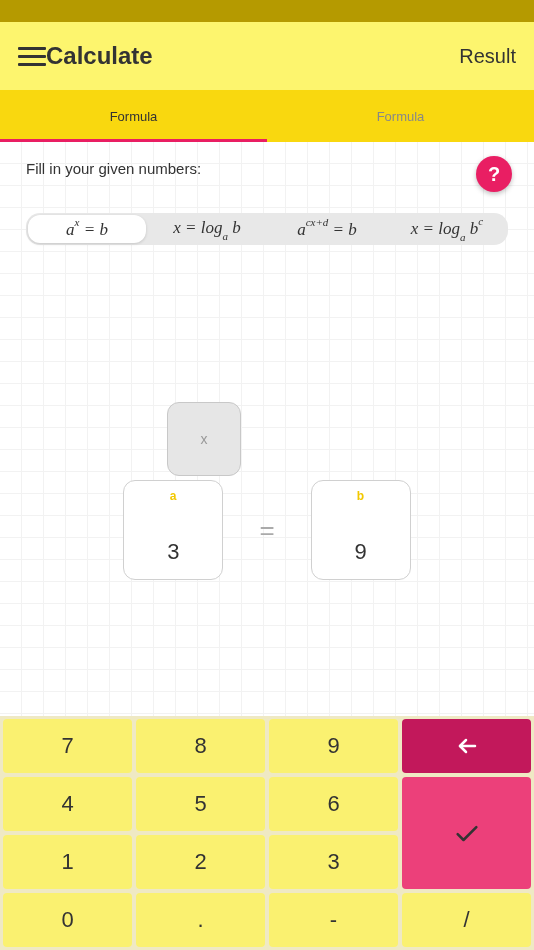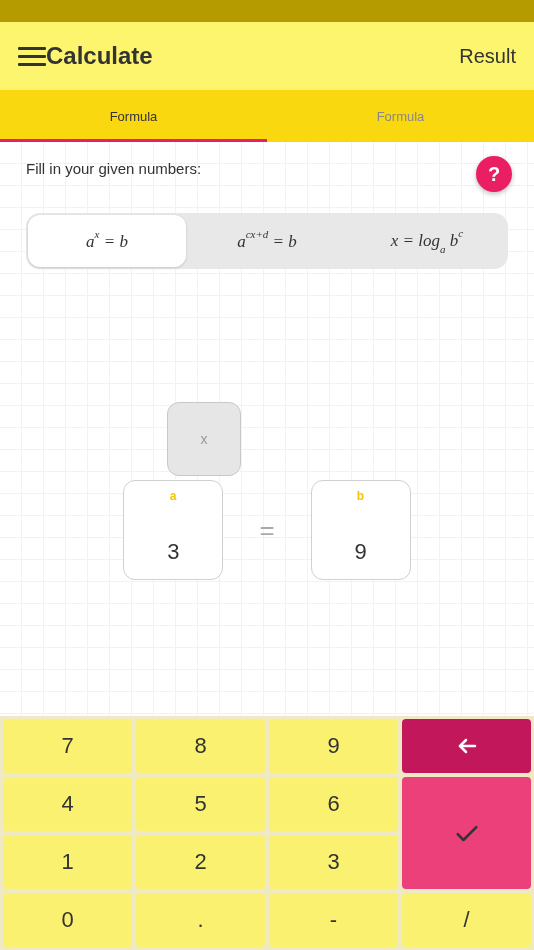--- a/index.html
+++ b/index.html
@@ -73,21 +73,21 @@
     background: #e91e63; color: #fff;
     display: flex; align-items: center; justify-content: center;
     font-size: 20px; font-weight: 700;
     box-shadow: 0 2px 5px rgba(0,0,0,0.25);
     cursor: pointer;
   }
   .formula-picker {
     margin-top: 36px;
     background: #e8e8e8;
     border-radius: 14px;
-    height: 56px;
+    height: 32px;
     display: flex;
     align-items: stretch;
     padding: 2px;
     gap: 2px;
   }
   .formula-option {
     flex: 1;
     display: flex; align-items: center; justify-content: center;
     font-family: "Georgia", "Times New Roman", serif;
     font-size: 17px; color: #333;
@@ -199,20 +199,23 @@
   <div class="tab-underline"></div>
 </div>
 
 <div class="canvas">
   <div class="instruction">Fill in your given numbers:</div>
   <div class="help-btn">?</div>
 
   <div class="formula-picker">
     <div class="formula-option selected">
         <span>a<sup>x</sup>&nbsp;=&nbsp;b</span>
+      </div>
+    <div class="formula-option">
+        <span>x&nbsp;=&nbsp;log<sub>a</sub>&nbsp;b</span>
       </div>
     <div class="formula-option">
         <span>a<sup>cx+d</sup>&nbsp;=&nbsp;b</span>
       </div>
     <div class="formula-option">
         <span>x&nbsp;=&nbsp;log<sub>a</sub>&nbsp;b<sup>c</sup></span>
       </div>
   </div>
 
   <div class="equation-area">

